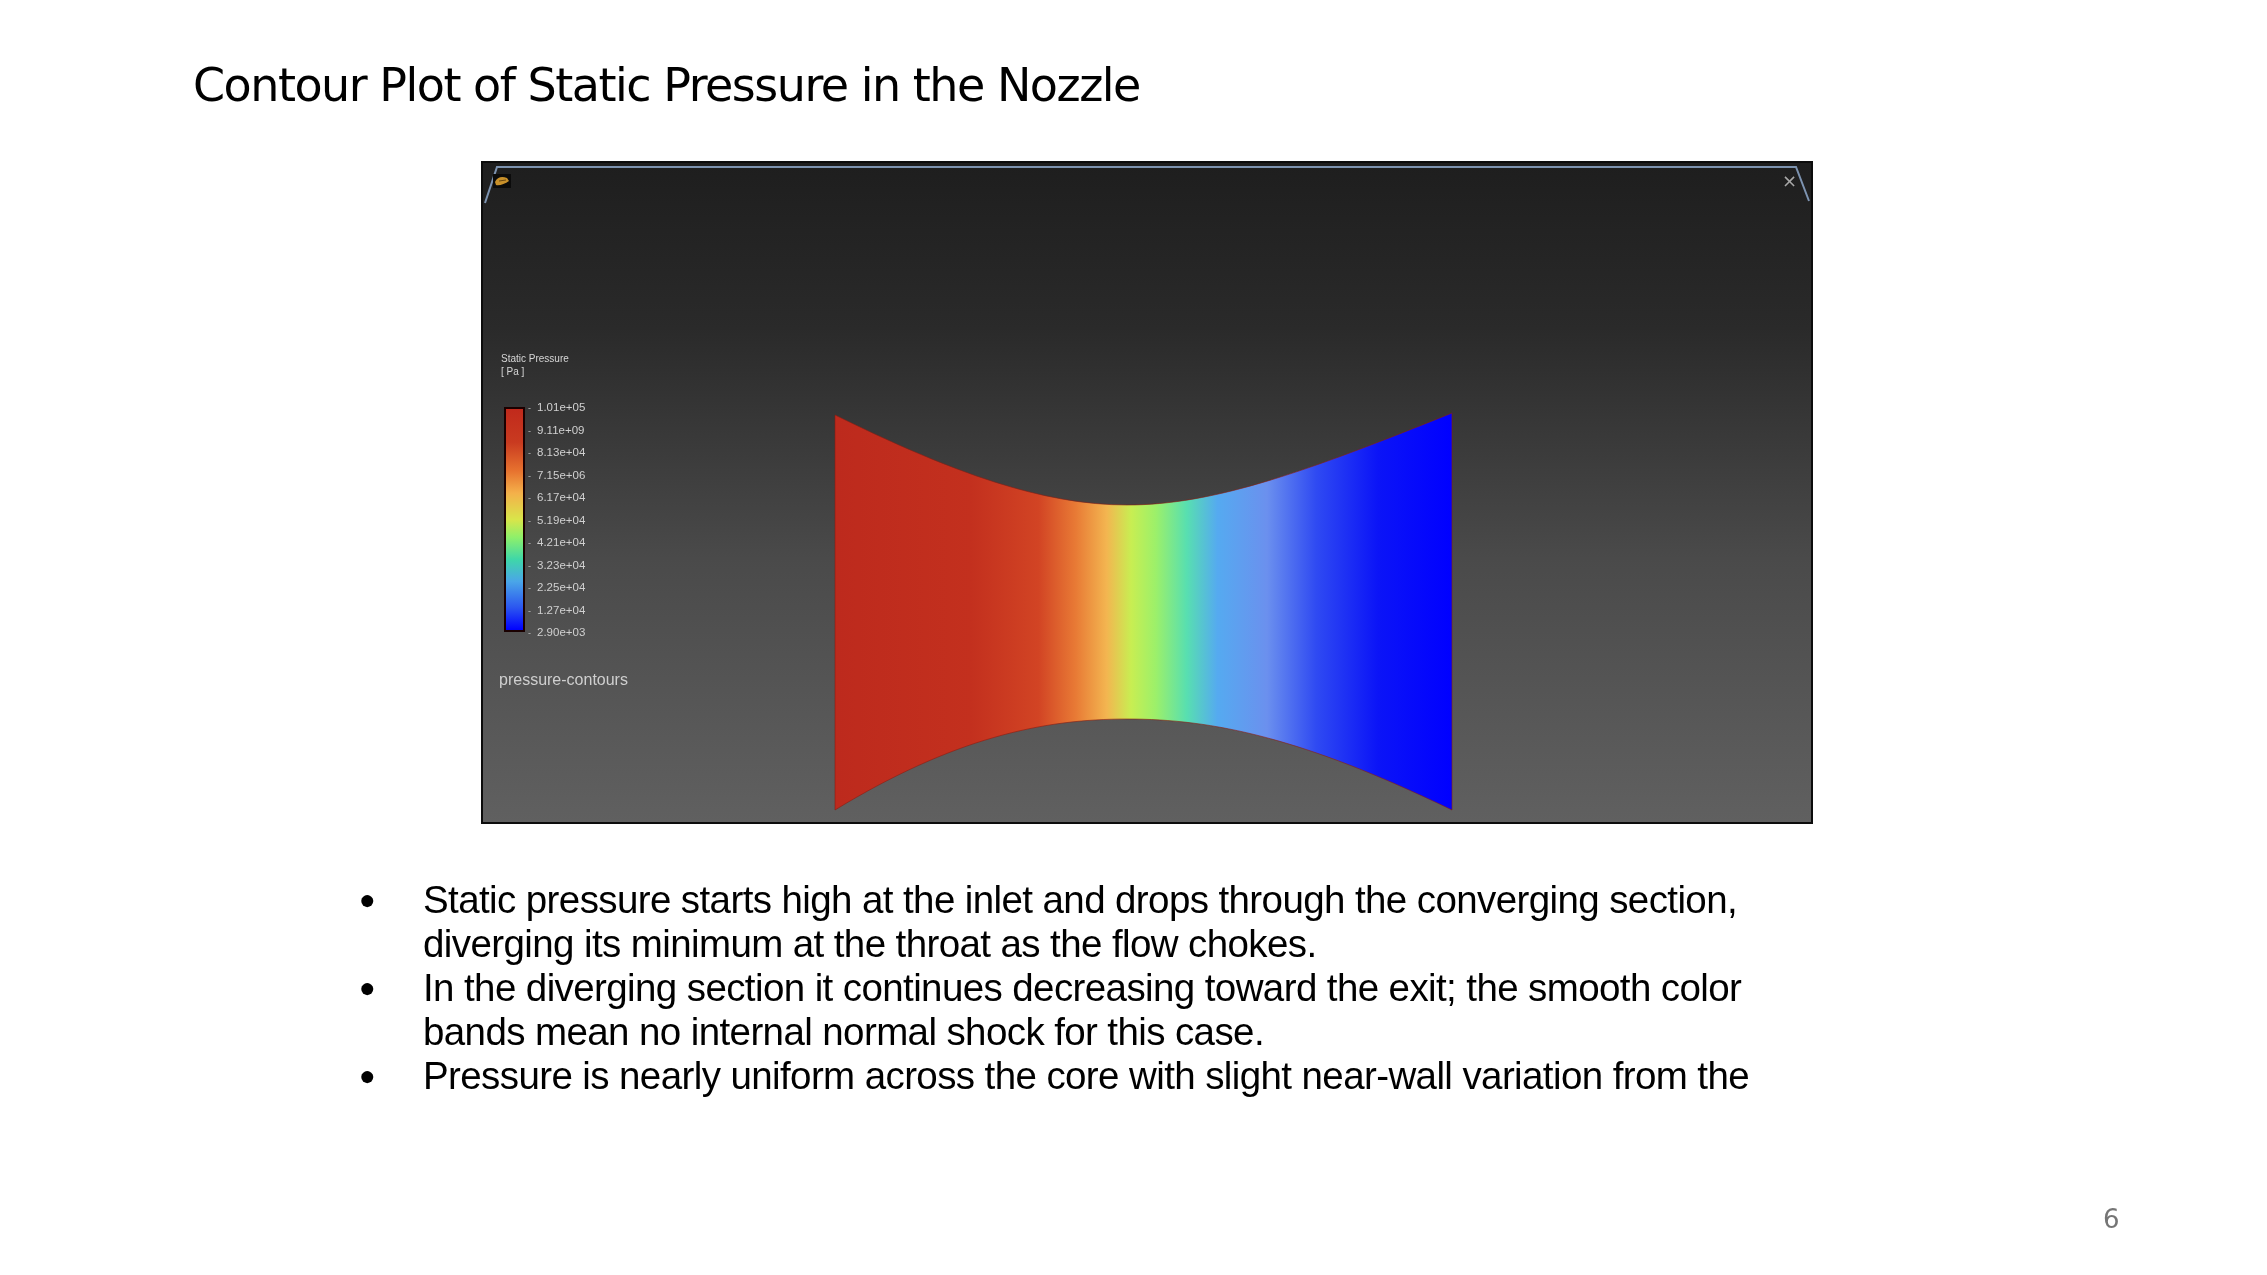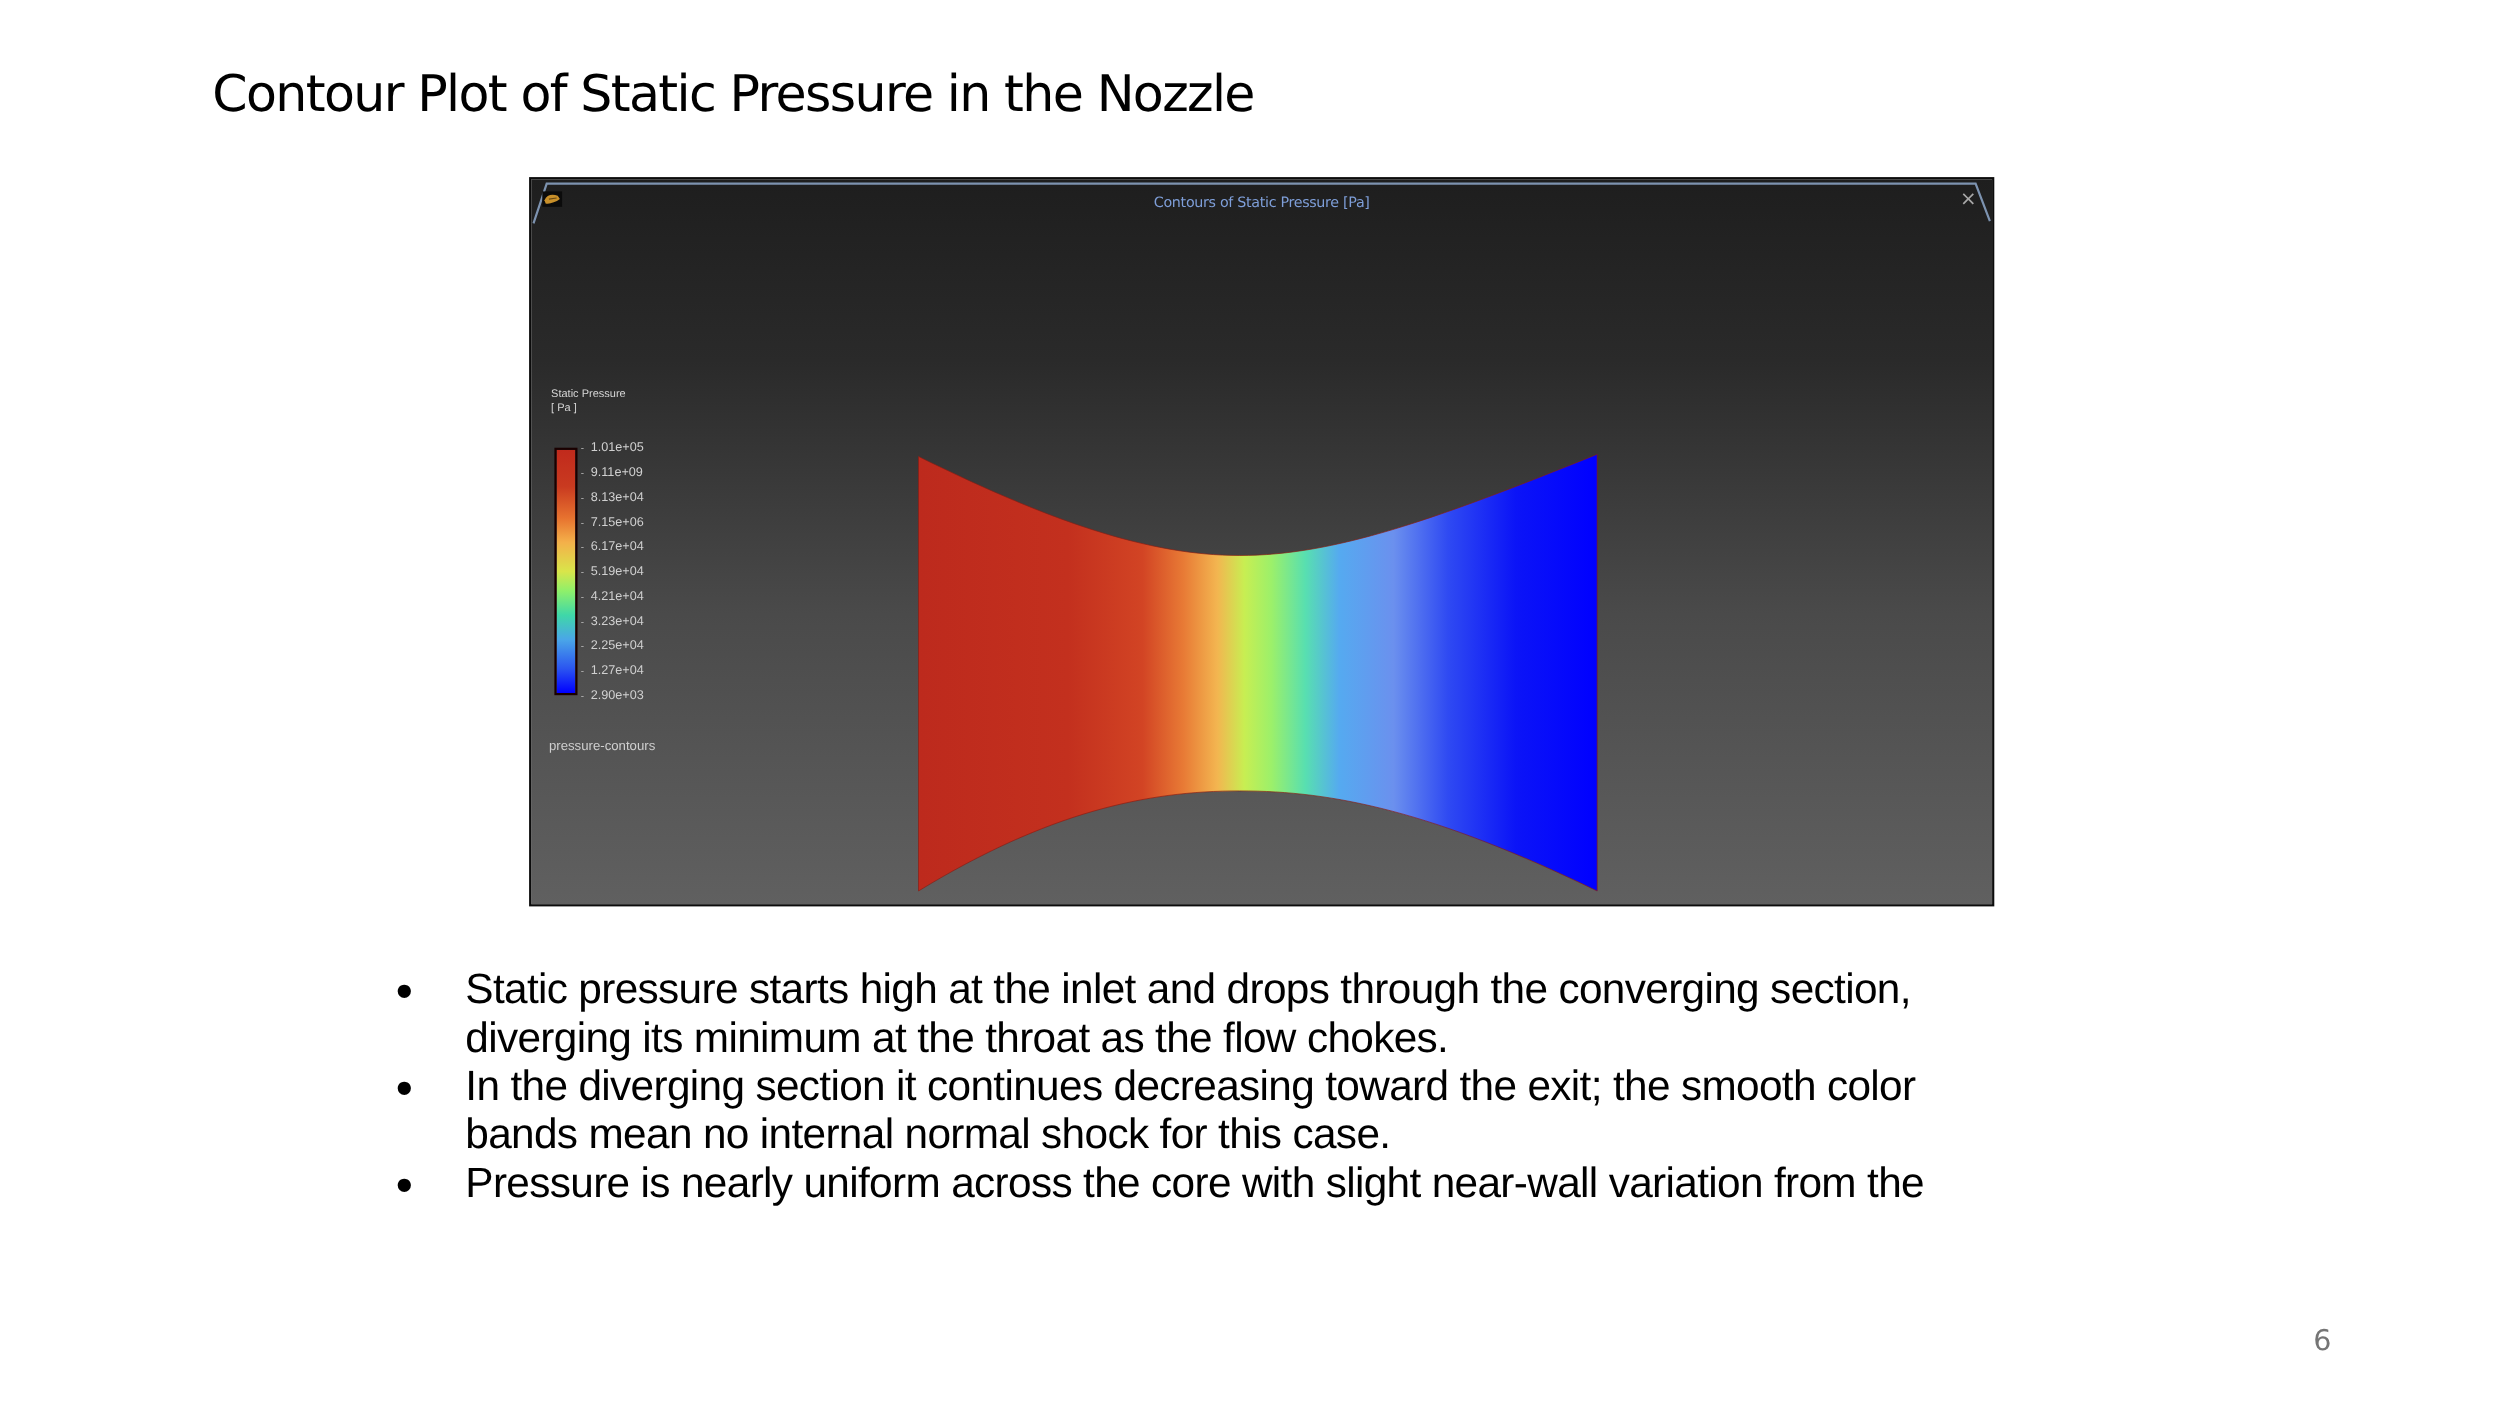--- a/index.html
+++ b/index.html
@@ -41,21 +41,21 @@
     border: 2px solid #1a0000; box-sizing: border-box;
     background: linear-gradient(to bottom, #c12a1c 0%, #c93a20 15%, #e7722f 28%, #f4b04a 38%, #d9e54a 50%, #8ff06a 58%, #3fd7a8 68%, #4aa6e8 78%, #2b55f0 90%, #0000ff 100%);
   }
   .legend-labels { position: absolute; left: 45px; top: 238px; }
   .legend-label {
     position: absolute; left: 0; font-size: 11.5px; color: #d0d0d0; white-space: nowrap;
     font-family: "Liberation Sans", sans-serif;
   }
   .legend-label::before { content: "-"; color: #bdbdbd; margin-right: 6px; font-size: 9px; }
   .legend-footer {
-    position: absolute; left: 16px; top: 508px; font-size: 12px; color: #cfcfcf;
+    position: absolute; left: 16px; top: 508px; font-size: 16px; color: #cfcfcf;
     font-family: "Liberation Sans", sans-serif;
   }
   .nozzle-svg { position: absolute; left: 0; top: 0; }
   .bullets {
     position: absolute; left: 355px; top: 878px; width: 1560px;
     font-family: "Liberation Sans", sans-serif; font-size: 38.5px; line-height: 44px; color: #000;
     margin: 0; padding: 0; list-style: none; letter-spacing: -0.6px;
   }
   .bullets li { position: relative; padding-left: 68px; margin: 0; }
   .bullets li .dot {
@@ -74,21 +74,20 @@
 <div class="viewer">
   <svg class="viewer-frame-svg" width="1332" height="663">
     <path d="M2 40 L14 4 L1313 4 L1326 38" fill="none" stroke="#7d93b0" stroke-width="2"></path>
   </svg>
   <div class="viewer-logo">
     <svg width="16" height="12" viewBox="0 0 16 12">
       <path d="M1 7 C3 2 8 1 13 3 L15 6 C11 9 5 11 2 10 Z" fill="#c8902a"></path>
       <path d="M5 6 L12 5" stroke="#6b4a12" stroke-width="1"></path>
     </svg>
   </div>
-  <div class="viewer-title">Contours of Static Pressure [Pa]</div>
   <div class="viewer-close">×</div>
 
   <div class="legend-title">
     <div>Static Pressure</div>
     <div>[ Pa ]</div>
   </div>
   <div class="legend-bar"></div>
   <div class="legend-labels">
     <div class="legend-label" style="top:0px">1.01e+05</div>
     <div class="legend-label" style="top:22.5px">9.11e+09</div>

